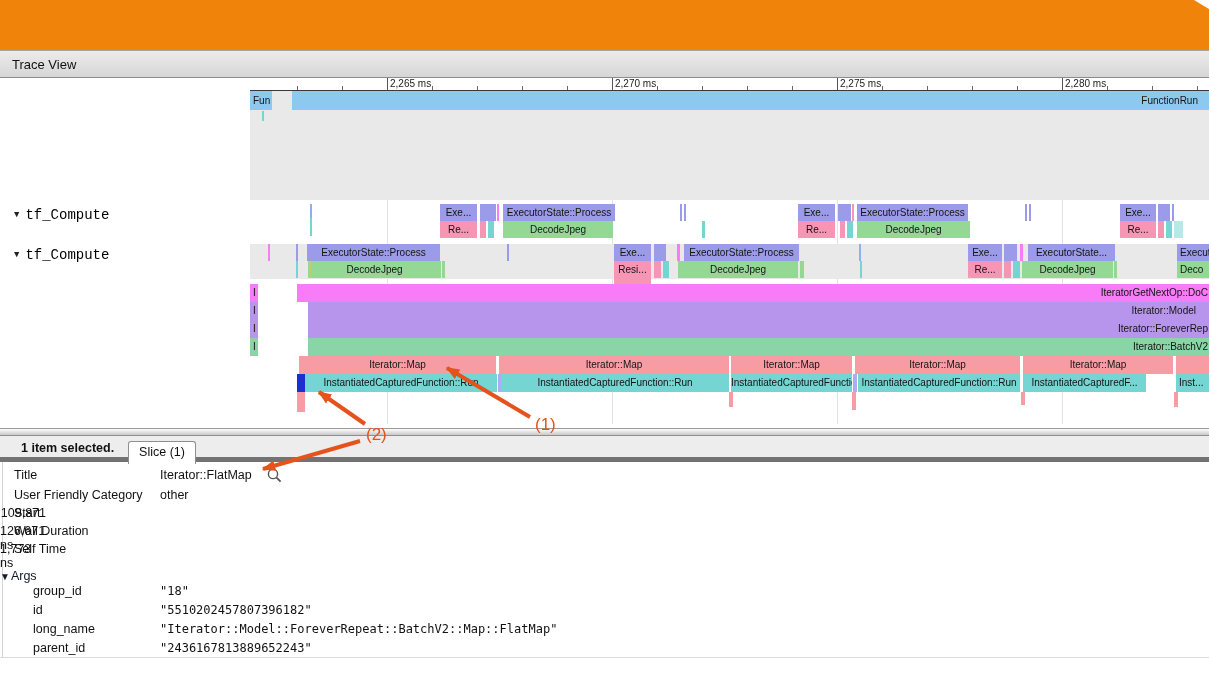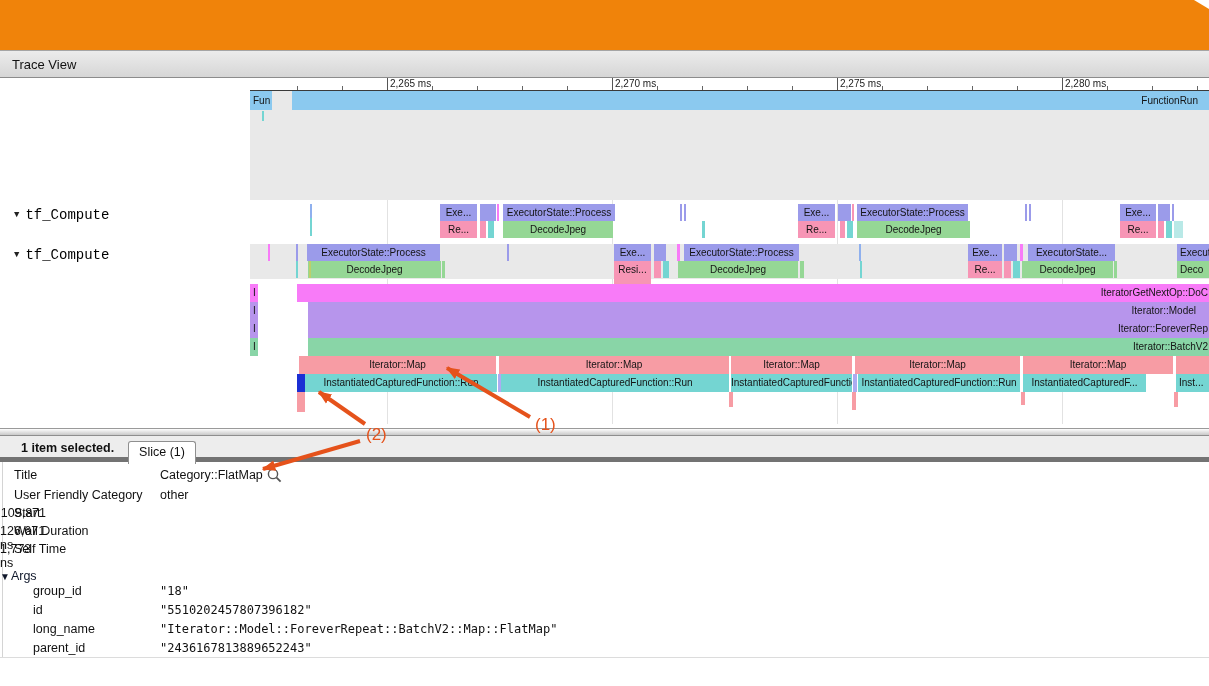--- a/index.html
+++ b/index.html
@@ -252,21 +252,21 @@
     <div class="bar tl" style="left: 858px; top: 374px; width: 162px; height: 18px; line-height: 18px;">InstantiatedCapturedFunction::Run</div>
     <div class="bar tl" style="left: 1023px; top: 374px; width: 123px; height: 18px; line-height: 18px;">InstantiatedCapturedF...</div>
     <div class="bar tl al" style="left: 1176px; top: 374px; width: 33px; height: 18px; line-height: 18px;">Inst...</div>
     <div class="bar mp" style="left: 297px; top: 392px; width: 8px; height: 20px; line-height: 20px;"></div>
     <div class="bar mp" style="left: 729px; top: 392px; width: 4px; height: 15px; line-height: 15px;"></div>
     <div class="bar mp" style="left: 852px; top: 392px; width: 4px; height: 18px; line-height: 18px;"></div>
     <div class="bar mp" style="left: 1021px; top: 392px; width: 4px; height: 13px; line-height: 13px;"></div>
     <div class="bar mp" style="left: 1174px; top: 392px; width: 4px; height: 15px; line-height: 15px;"></div>
     <div class="drow" style="top: 468px;">
       <div class="dlabel">Title</div>
-      <div class="dvalue">Category::FlatMap</div>
+      <div class="dvalue">Iterator::FlatMap</div>
     </div>
     <div class="drow" style="top: 488px;">
       <div class="dlabel">User Friendly Category</div>
       <div class="dvalue">other</div>
     </div>
     <div class="drow" style="top: 506px;">
       <div class="dlabel">Start</div>
       <div class="dvalue num">2,263,109,871 ns</div>
     </div>
     <div class="drow" style="top: 524px;">

